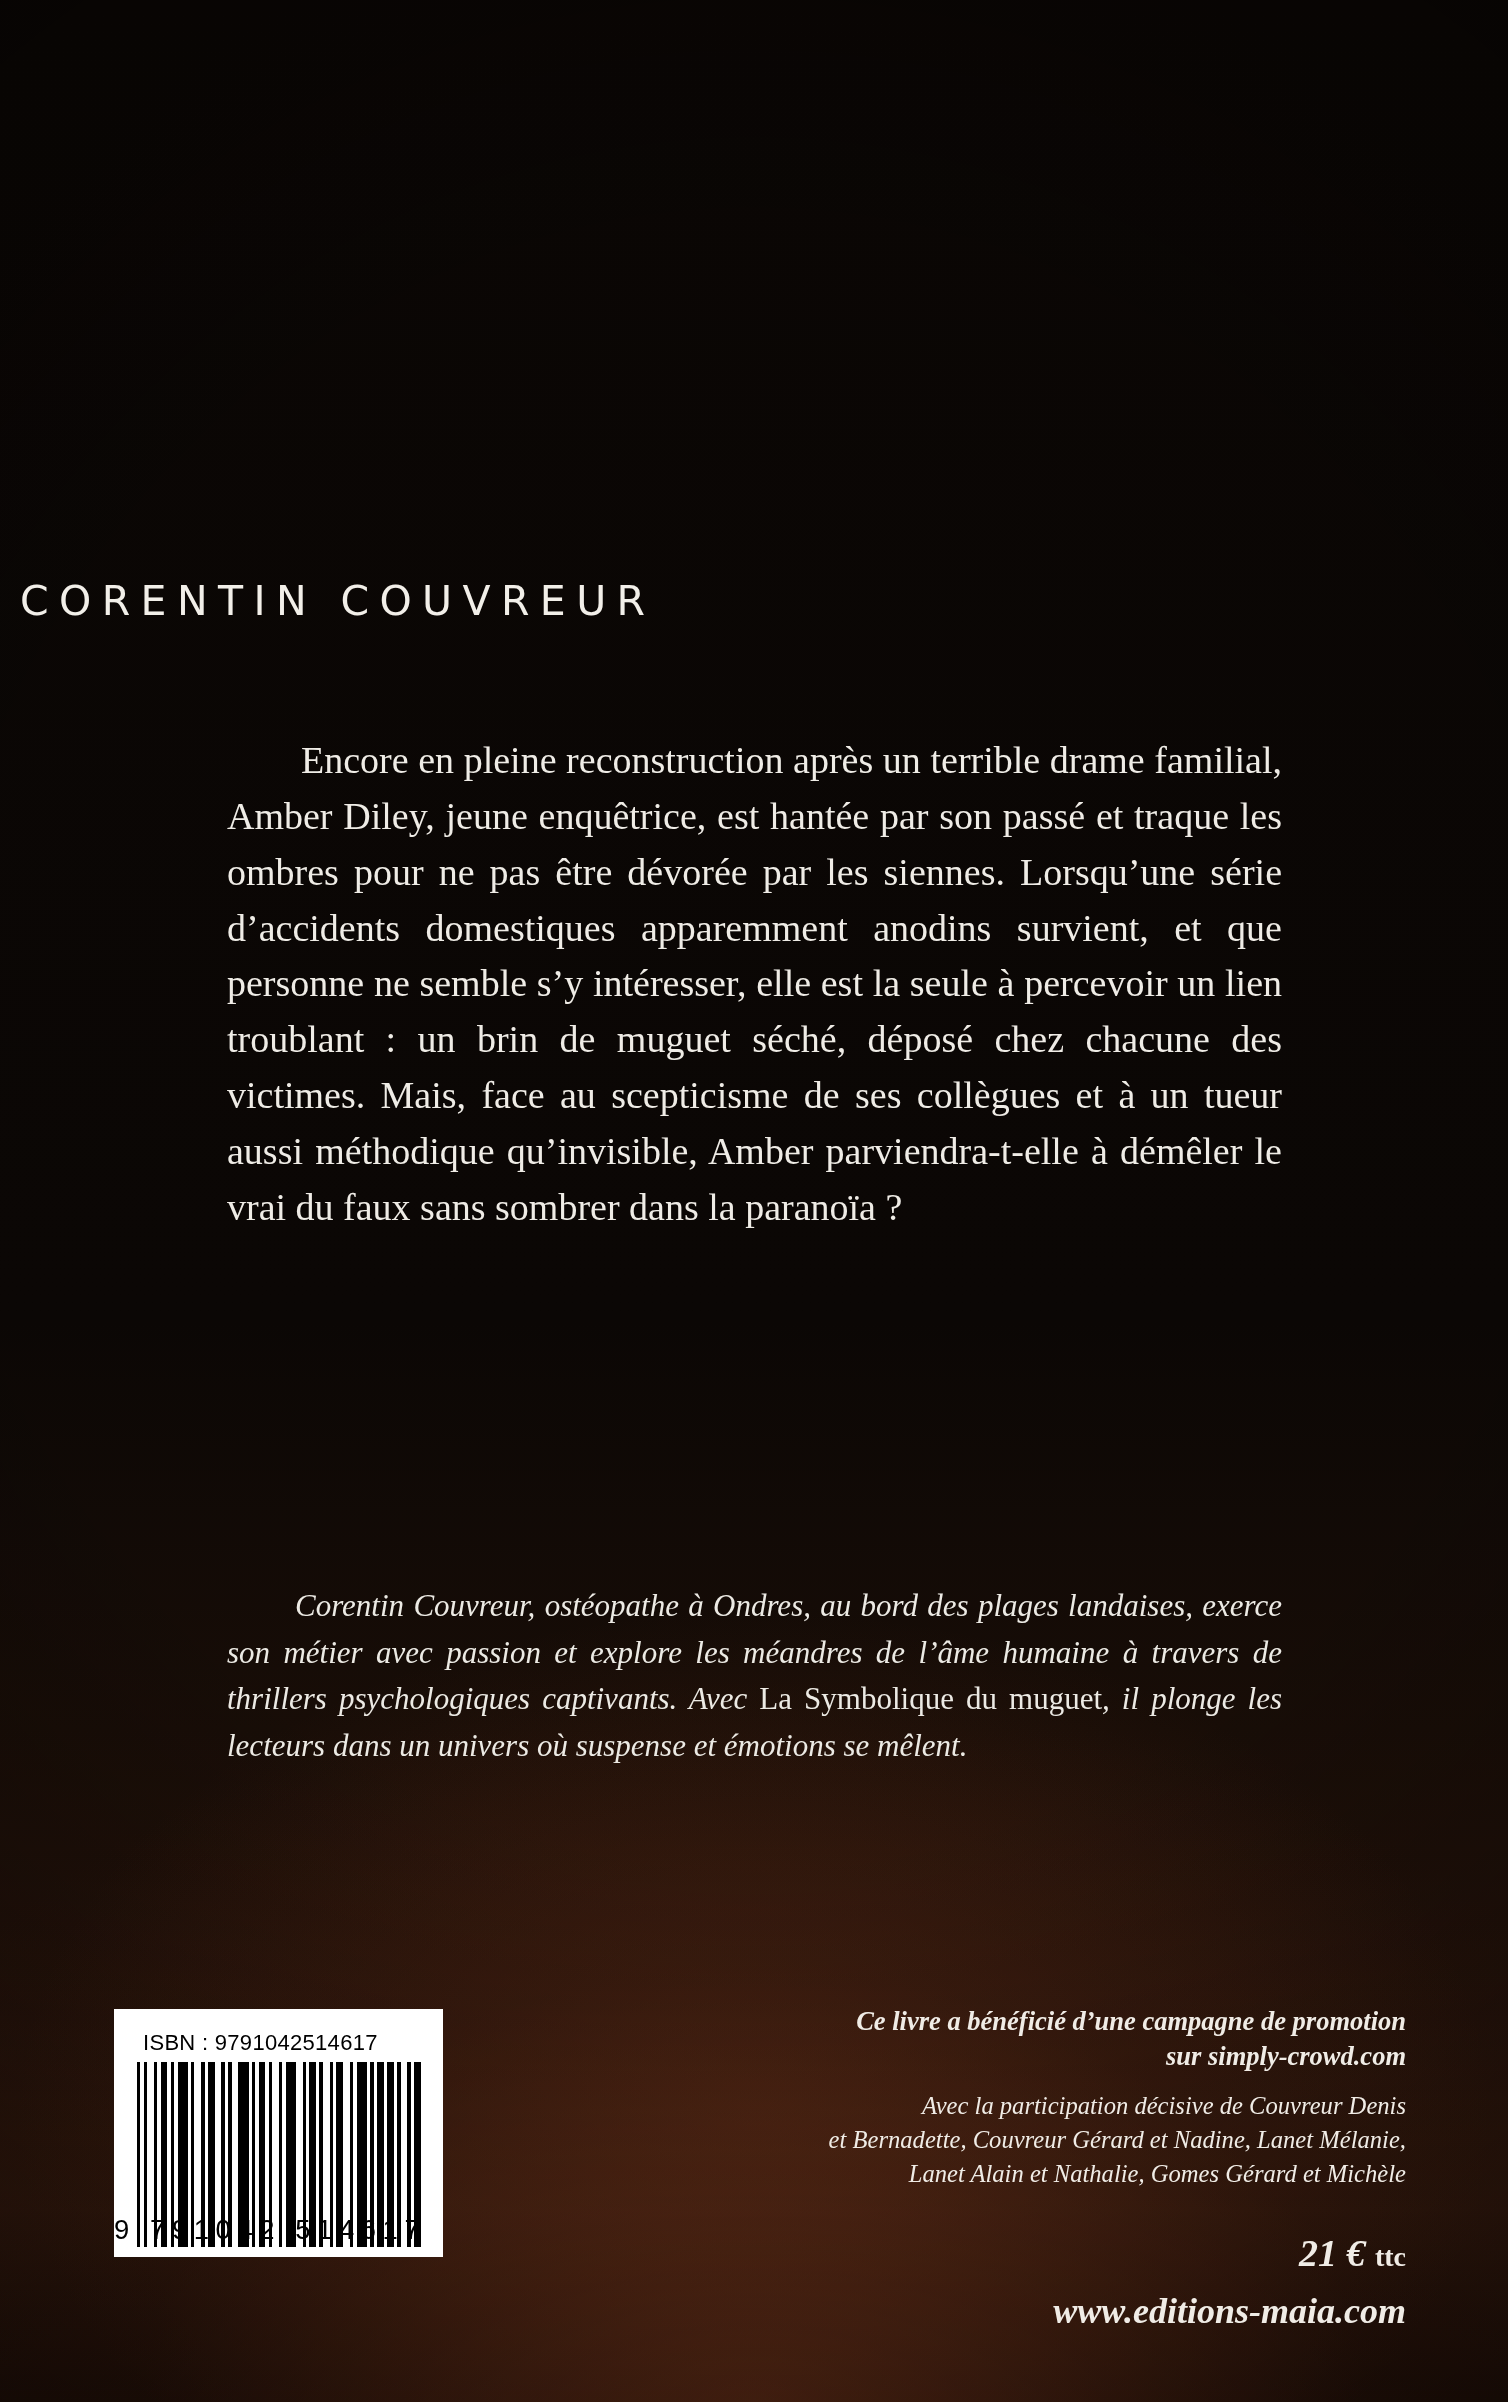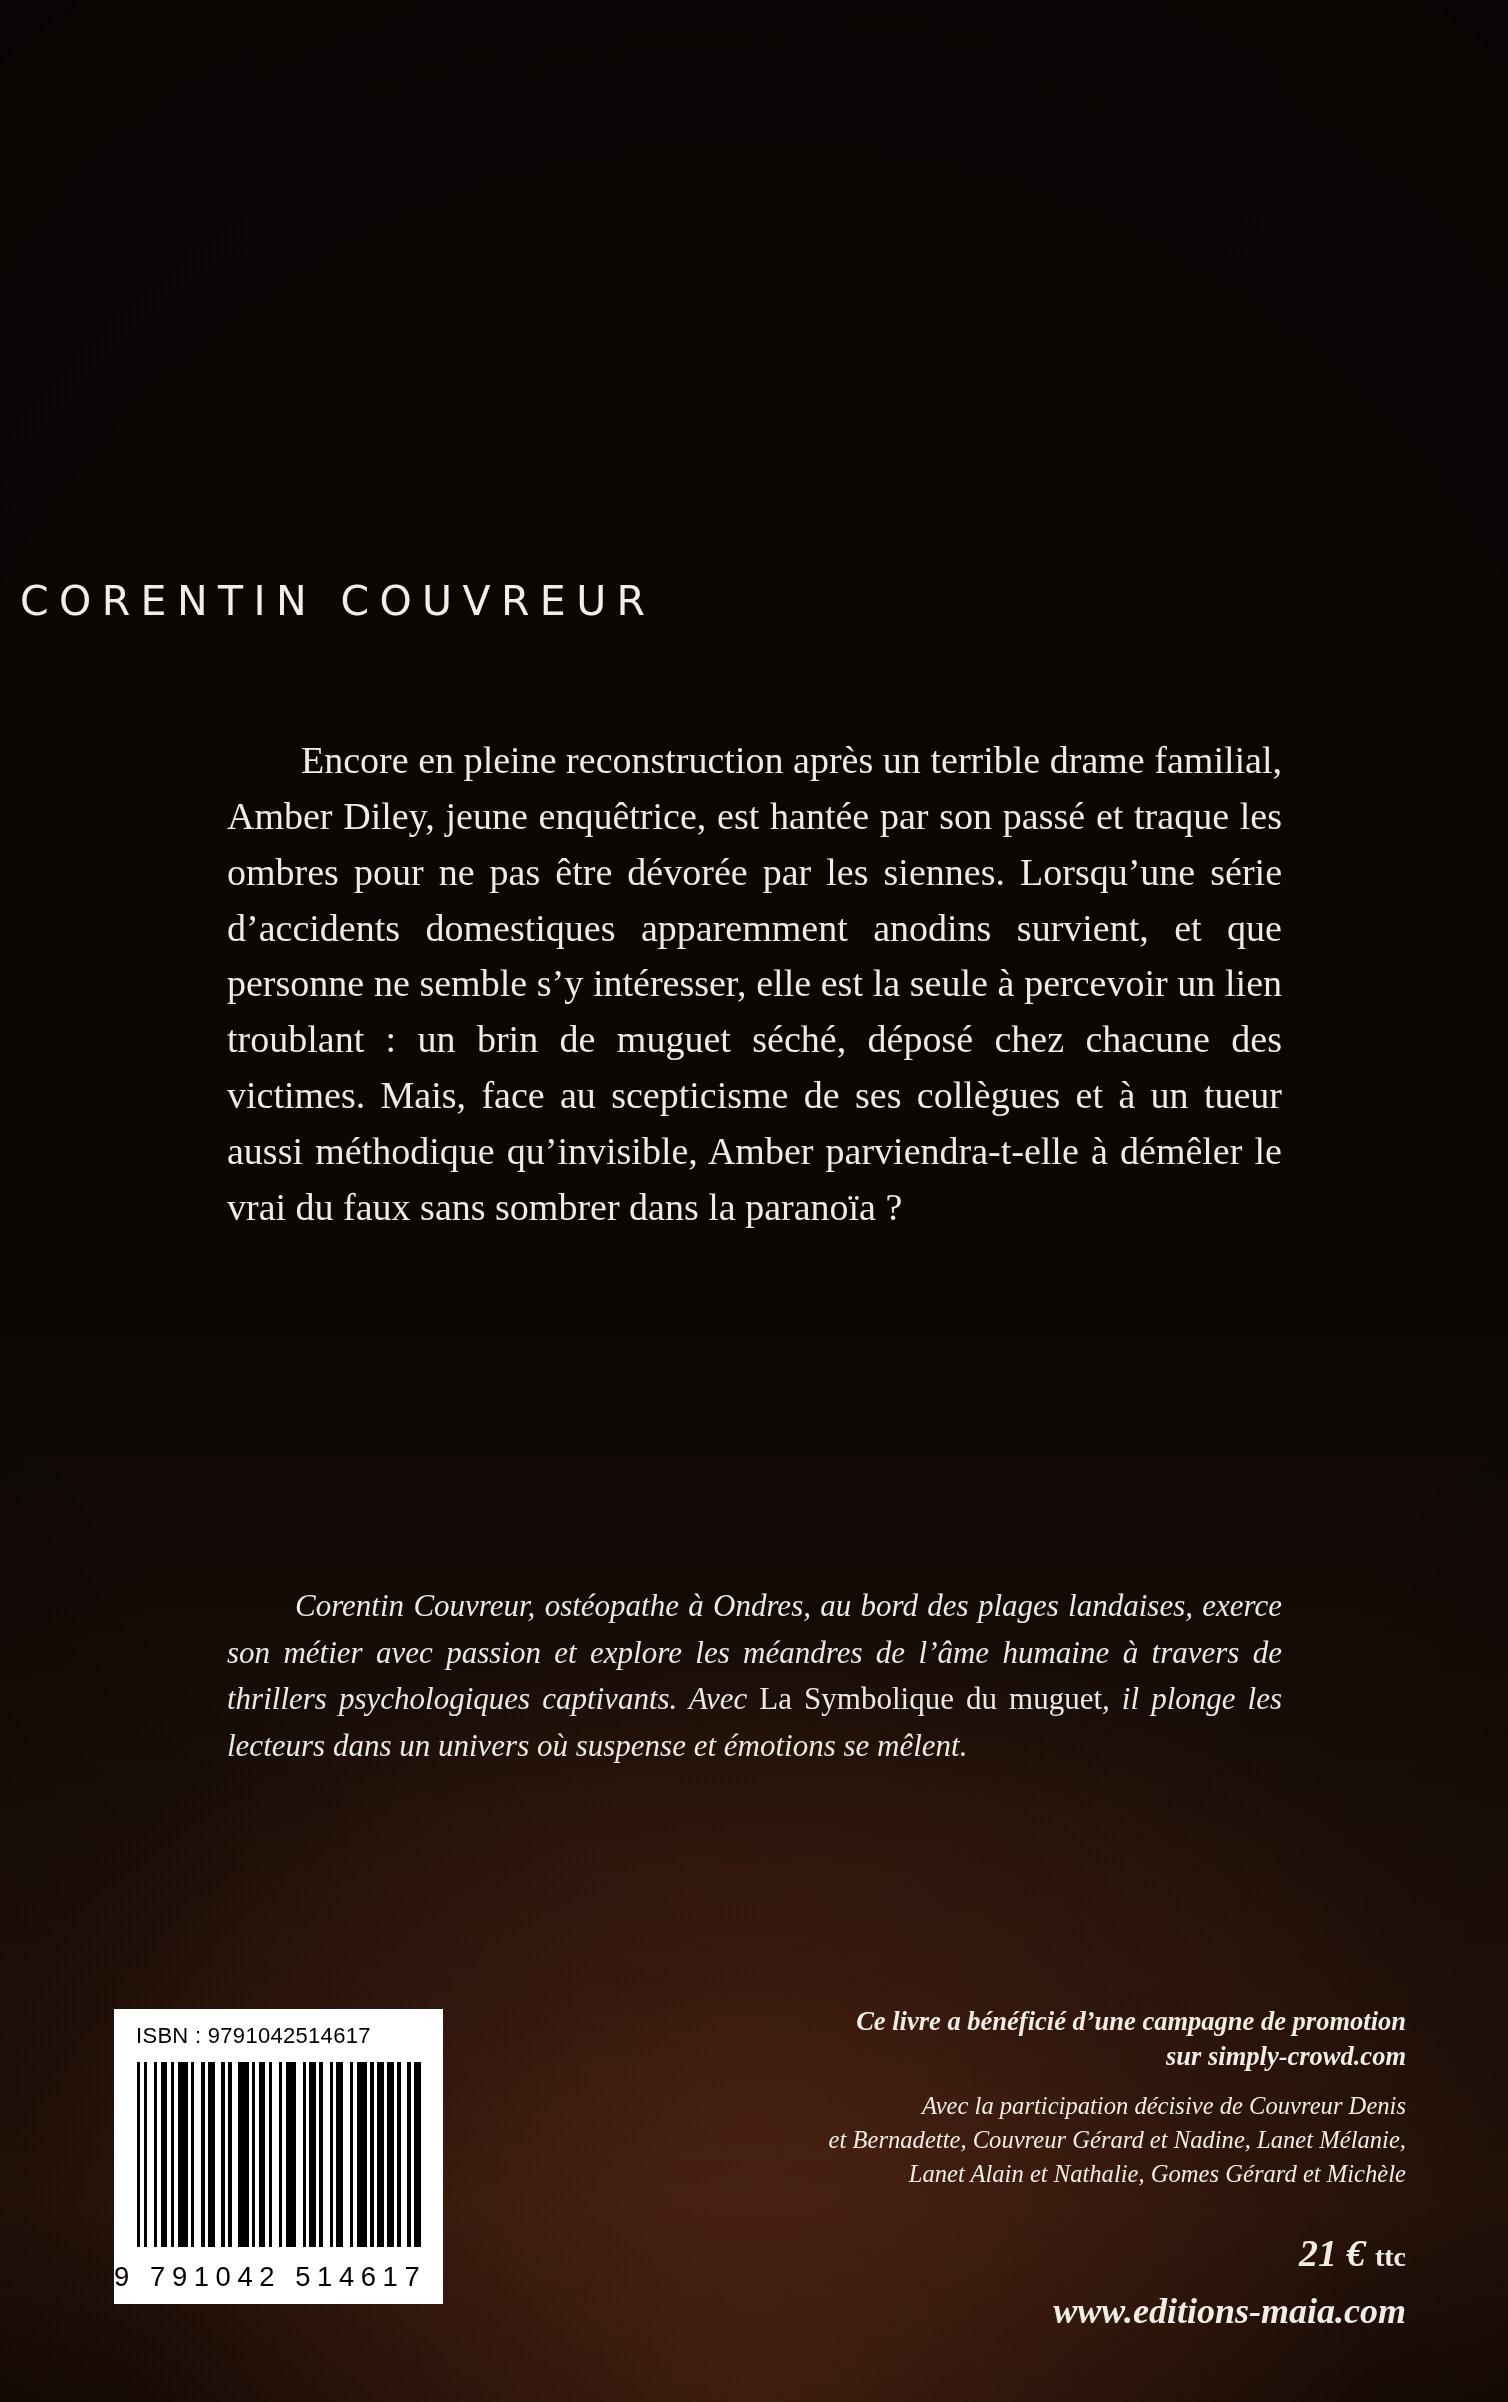--- a/index.html
+++ b/index.html
@@ -112,23 +112,23 @@
   }
   .bio p { margin: 0; text-indent: 68px; }
   .bio .nonitalic { font-style: normal; margin-top: 43px; }
 
   
   .barcode-box {
     position: absolute;
     left: 114px;
     top: 2009px;
     width: 329px;
-    height: 295px;
+    height: 248px;
     background: #ffffff;
-    padding: 1px;
+    padding: 8px;
     box-sizing: border-box;
   }
   .isbn-text {
     color: #000;
     font-family: "Liberation Sans", sans-serif;
     font-size: 22px;
     padding: 13.2px 0 0 21px;
     letter-spacing: 0.3px;
   }
   .bars {

